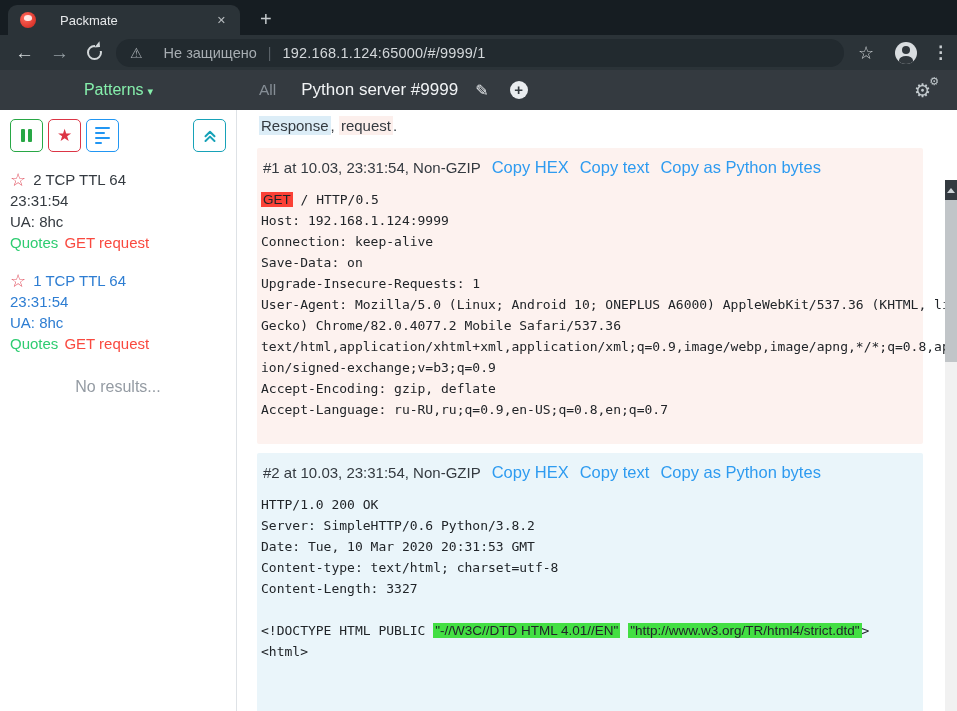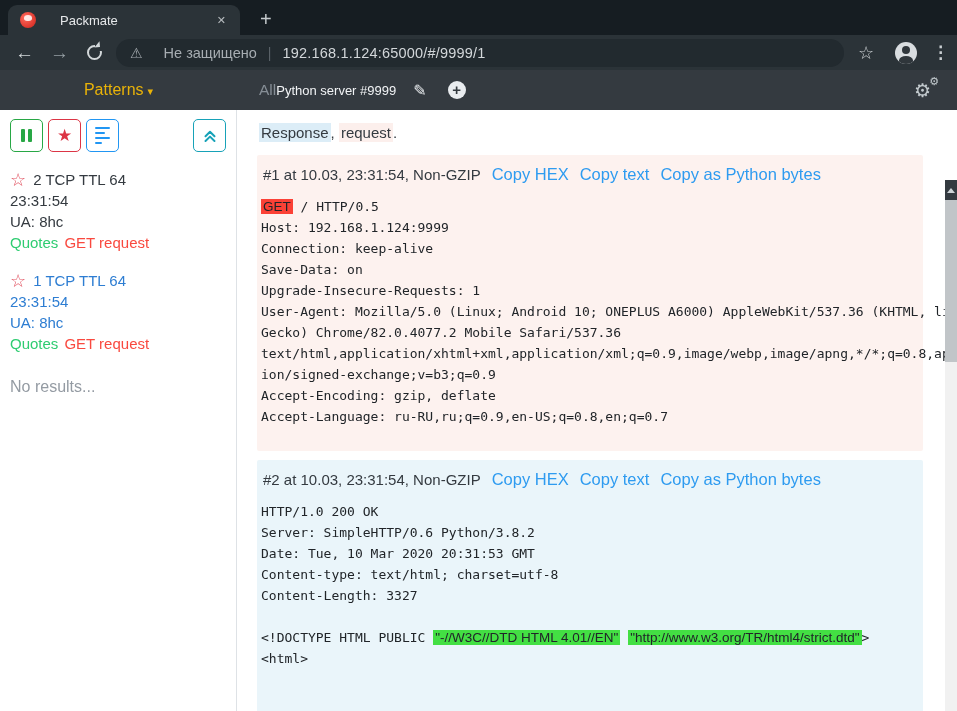--- a/index.html
+++ b/index.html
@@ -45,24 +45,24 @@
             margin-left:21px; overflow:hidden; }
   .avatar::before { content:""; position:absolute; left:7px; top:4px; width:8px; height:8px;
                     border-radius:50%; background:#2f363b; }
   .avatar::after { content:""; position:absolute; left:4px; top:14px; width:14px; height:9px;
                    border-radius:50% 50% 0 0; background:#2f363b; }
   .menu-dots { color:#c9ცed1; color:#c9ced1; font-size:17px; font-weight:bold; margin-left:15px; }
 
   
   .appbar { position:absolute; left:0; top:70px; width:957px; height:40px; background:#343a40;
             display:flex; align-items:center; }
-  .patterns { width:237px; text-align:center; color:#eab308; font-size:16px; }
+  .patterns { width:237px; text-align:center; color:#86efac; font-size:16px; }
   .patterns .caret { font-size:11px; margin-left:4px; }
   .apptab-all { color:#868e96; font-size:15.5px; margin-left:22px; }
-  .apptab-active { color:#f1f3f5; font-size:13px; }
+  .apptab-active { color:#f1f3f5; font-size:17px; margin-left:25px; }
   .edit-pencil { color:#e9ecef; font-size:16px; margin-left:17px; }
   .plus-circle { width:18px; height:18px; border-radius:50%; background:#e9ecef; color:#343a40;
                  font-size:15px; font-weight:bold; line-height:17px; text-align:center;
                  margin-left:21px; }
   .gear-wrap { margin-left:auto; margin-right:26px; position:relative; color:#c3cace; }
   .gear-main { font-size:19px; }
   .gear-small { position:absolute; right:-8px; top:-4px; font-size:11px; }
 
   
   .bodyrow { position:absolute; left:0; top:110px; width:957px; height:601px; background:#fff; }
@@ -80,24 +80,24 @@
   .btn-lines .bars { display:flex; flex-direction:column; gap:2.5px; }
   .btn-lines .bars i { display:block; height:2.5px; background:#2196f3; border-radius:1px; }
   .btn-collapse { right:0; border-color:#17a2b8; }
 
   .stream-item { margin-top:17px; font-size:15px; line-height:21px; color:#343a40; }
   .stream-item .title-line { display:flex; align-items:center; }
   .stream-star { color:#e25563; font-size:18px; margin-right:7px; line-height:18px; }
   .stream-item.selected .stream-title, .stream-item.selected .stream-time,
   .stream-item.selected .stream-ua { color:#2d7dd2; }
   .tagline span { margin-right:6px; }
-  .no-results { margin-top:24px; color:#949ba3; font-size:16px; }
+  .no-results { margin-top:24px; text-align:center; color:#949ba3; font-size:16px; }
 
   .main { position:absolute; left:238px; top:0; width:707px; height:601px;
-          padding:14px 22px 0 19px; overflow:hidden; }
+          padding:7px 22px 0 19px; overflow:hidden; }
   .legend { font-size:15px; color:#343a40; margin-left:2px; }
   .legend .mark-blue { background:#dcedf7; padding:1px 2px; }
   .legend .mark-pink { background:#fcefec; padding:1px 2px; }
 
   .packet { margin-top:14px; border-radius:2px; padding:10px 8px 24px 4px; }
   .packet.request { background:#fdf2ef; }
   .packet.response { background:#eaf5fa; padding-bottom:320px; }
   .packet + .packet { margin-top:9px; }
   .packet-head { font-size:15px; color:#343a40; padding-left:2px; }
   .copy-link { color:#2e9bf0; font-size:16.5px; margin-left:11px; text-decoration:none;

